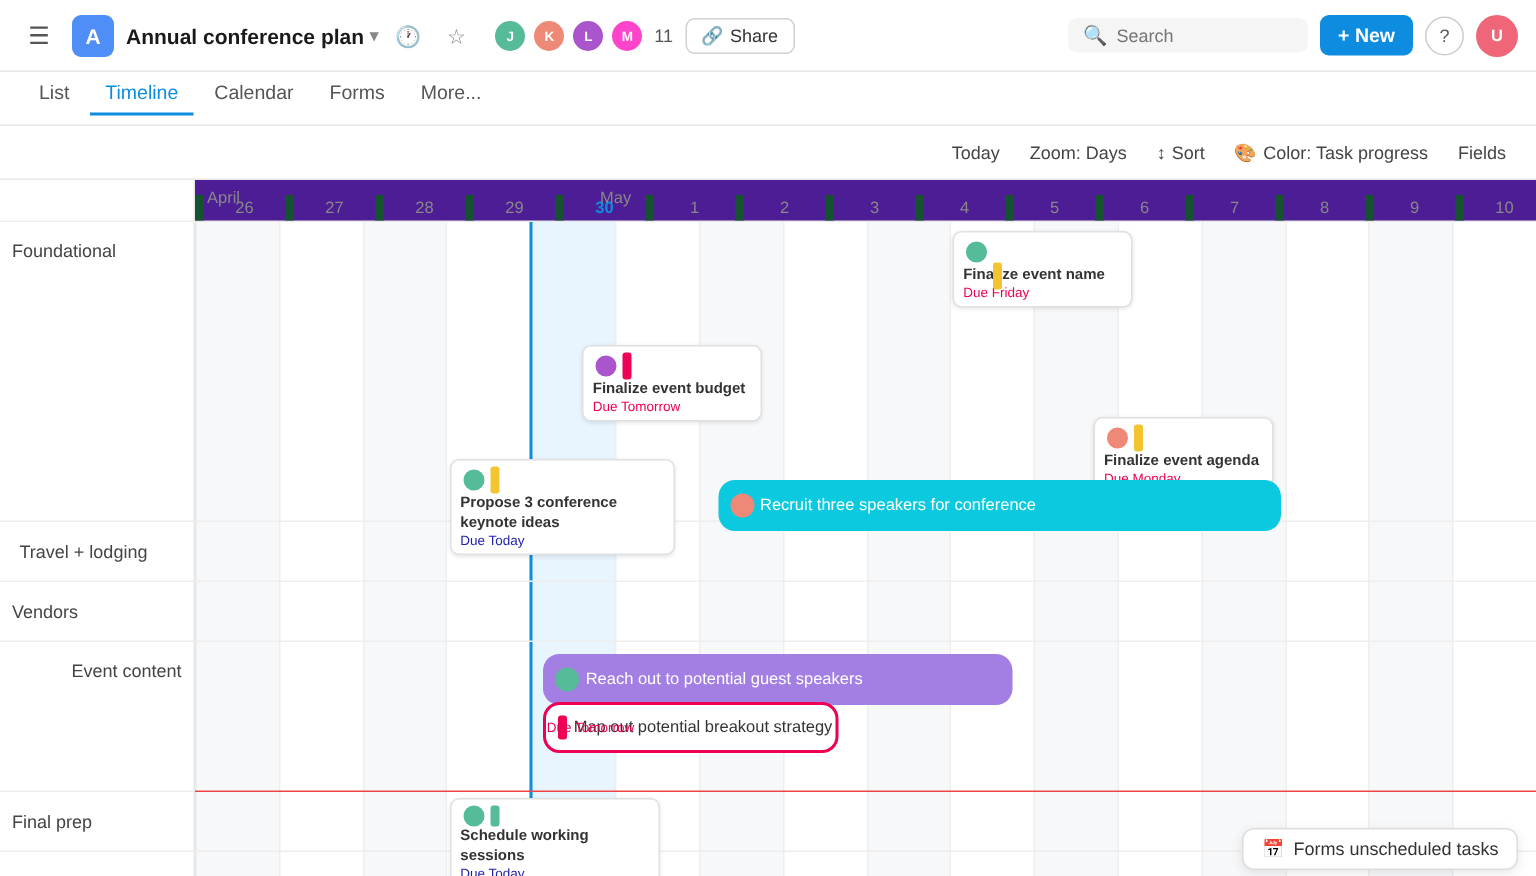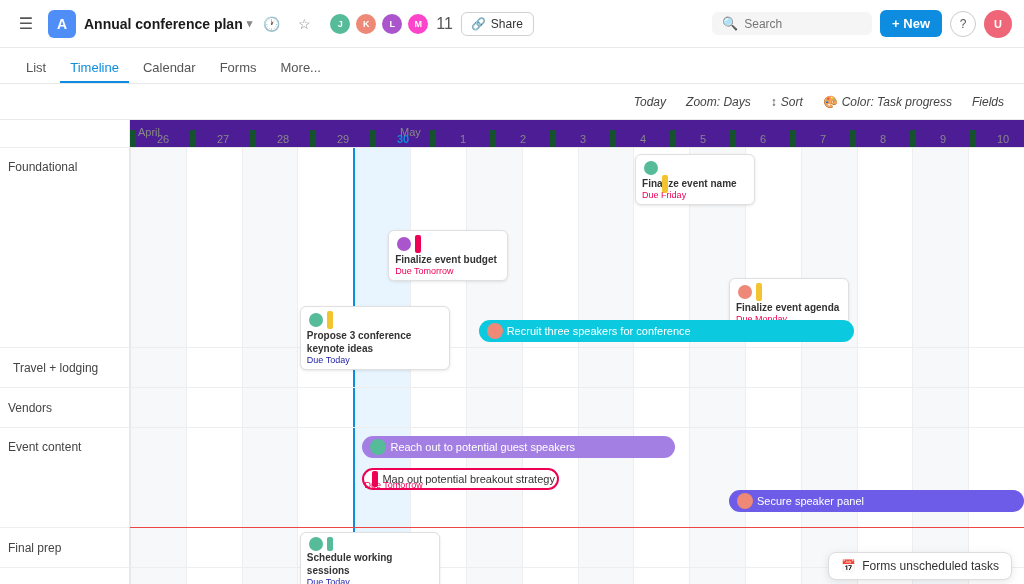--- a/index.html
+++ b/index.html
@@ -7,54 +7,54 @@
 
     
     #topbar { display: flex; align-items: center; height: 48px; padding: 0 12px; border-bottom: 1px solid #e8e8e8; gap: 8px; }
     #menu-icon { width: 28px; height: 28px; display: flex; align-items: center; justify-content: center; cursor: pointer; color: #555; font-size: 16px; }
     #app-icon { width: 28px; height: 28px; background: #4f8ef7; border-radius: 6px; display: flex; align-items: center; justify-content: center; color: #fff; font-size: 14px; font-weight: bold; }
     #project-title { font-weight: 600; font-size: 14px; color: #1a1a1a; display: flex; align-items: center; gap: 4px; }
     #project-title .chevron { color: #888; font-size: 11px; }
     .icon-btn { width: 24px; height: 24px; display: flex; align-items: center; justify-content: center; color: #888; cursor: pointer; font-size: 14px; }
     #avatars { display: flex; align-items: center; gap: 2px; margin-left: 4px; }
     .avatar { width: 24px; height: 24px; border-radius: 50%; border: 2px solid #fff; display: flex; align-items: center; justify-content: center; font-size: 9px; color: #fff; font-weight: bold; }
-    #avatar-count { font-size: 16px; color: #555; margin-left: 4px; }
+    #avatar-count { font-size: 12px; color: #555; margin-left: 4px; }
     #share-btn { padding: 4px 10px; border: 1px solid #d0d0d0; border-radius: 6px; cursor: pointer; font-size: 12px; color: #333; background: #fff; display: flex; align-items: center; gap: 4px; }
     #search-box { margin-left: auto; display: flex; align-items: center; background: #f5f5f5; border-radius: 6px; padding: 4px 10px; gap: 6px; width: 160px; }
     #search-box input { border: none; background: transparent; outline: none; font-size: 12px; width: 100%; color: #333; }
     #new-btn { background: #0d8ce0; color: #fff; border: none; border-radius: 6px; padding: 6px 12px; font-size: 13px; cursor: pointer; display: flex; align-items: center; gap: 4px; font-weight: 600; }
     .help-btn { width: 26px; height: 26px; border-radius: 50%; border: 1px solid #ccc; display: flex; align-items: center; justify-content: center; font-size: 12px; color: #555; cursor: pointer; }
     .user-avatar { width: 28px; height: 28px; border-radius: 50%; background: #e67; display: flex; align-items: center; justify-content: center; color: #fff; font-size: 11px; font-weight: bold; cursor: pointer; }
 
     
-    #navtabs { display: flex; align-items: flex-end; padding: 0 16px; border-bottom: 1px solid #e8e8e8; height: 36px; gap: 4px; }
+    #navtabs { display: flex; align-items: flex-start; padding: 0 16px; border-bottom: 1px solid #e8e8e8; height: 36px; gap: 4px; }
     .nav-tab { padding: 6px 10px; font-size: 13px; color: #555; cursor: pointer; border-bottom: 2px solid transparent; }
     .nav-tab.active { color: #0d8ce0; border-bottom: 2px solid #0d8ce0; font-weight: 500; }
 
     
     #toolbar { display: flex; align-items: center; padding: 0 12px; height: 36px; border-bottom: 1px solid #e8e8e8; gap: 8px; }
-    .tool-btn { padding: 4px 8px; border-radius: 5px; cursor: pointer; font-size: 12px; color: #444; display: flex; align-items: center; gap: 4px; background: transparent; border: none; font-style: italic; }
+    .tool-btn { padding: 4px 8px; border-radius: 5px; cursor: pointer; font-size: 12px; color: #444; display: flex; align-items: center; gap: 4px; background: transparent; border: none; }
     #toolbar-right { margin-left: auto; display: flex; align-items: center; gap: 4px; }
 
     
     #main { display: flex; height: calc(584px - 120px); overflow: hidden; }
 
     
     #sidebar { width: 130px; min-width: 130px; border-right: 1px solid #e8e8e8; overflow: hidden; }
     .section-label { font-size: 12px; color: #444; }
 
     
     #timeline { flex: 1; overflow: hidden; position: relative; }
     #date-header { display: flex; height: 28px; border-bottom: 1px solid #e8e8e8; background: #fff; position: relative; }
     .month-label { position: absolute; font-size: 11px; color: #888; top: 6px; }
     .day-cell { flex: 1; display: flex; align-items: center; justify-content: center; font-size: 11px; color: #888; border-left: 6px solid #14532d; min-width: 60px; }
     .day-cell.today { color: #0d8ce0; font-weight: 600; }
 
     
-    .task-bar { position: absolute; height: 22px; border-radius: 11px; display: flex; align-items: center; padding: 0 8px; font-size: 11px; color: #fff; font-weight: 500; white-space: nowrap; overflow: hidden; cursor: pointer; top: 9px; }
+    .task-bar { position: absolute; height: 34px; border-radius: 11px; display: flex; align-items: center; padding: 0 8px; font-size: 11px; color: #fff; font-weight: 500; white-space: nowrap; overflow: hidden; cursor: pointer; top: 9px; }
     .task-bar .task-avatar { width: 16px; height: 16px; border-radius: 50%; margin-right: 4px; flex-shrink: 0; }
 
     .task-dot { position: absolute; width: 8px; height: 8px; border-radius: 50%; top: 16px; }
 
     
     .task-card { position: absolute; background: #fff; border: 1px solid #e0e0e0; border-radius: 6px; padding: 4px 6px; font-size: 10px; cursor: pointer; width: 120px; top: 4px; box-shadow: 0 1px 3px rgba(0,0,0,0.1); }
     .task-card .card-title { font-weight: 600; color: #333; font-size: 10px; line-height: 1.3; }
     .task-card .card-due { color: #e05; font-size: 9px; }
     .task-card-avatar { width: 14px; height: 14px; border-radius: 50%; float: right; margin-left: 2px; }
     .sidebar-row { border-bottom: 1px solid #eee; display: flex; align-items: center; padding: 0 8px; }
@@ -124,21 +124,21 @@
     <div style="height:28px; border-bottom:1px solid #eee;"></div>
     <div class="sidebar-row" style="height:200px; align-items:flex-start; padding-top:12px;">
       <span class="section-label">Foundational</span>
     </div>
     <div class="sidebar-row" style="height:40px;padding-left:13px;">
       <span class="section-label">Travel + lodging</span>
     </div>
     <div class="sidebar-row" style="height:40px;">
       <span class="section-label">Vendors</span>
     </div>
-    <div class="sidebar-row" style="height:100px; align-items:flex-start; padding-top:12px;">
+    <div class="sidebar-row" style="height:100px; align-items:flex-start; padding-top:12px;justify-content:flex-end;">
       <span class="section-label">Event content</span>
     </div>
     <div class="sidebar-row" style="height:40px;">
       <span class="section-label">Final prep</span>
     </div>
 
   </div>
 
   <div id="timeline" style="position:relative; overflow:hidden;">
 
@@ -240,24 +240,20 @@
           <div class="task-avatar" style="background:#5b9;"></div>
           <span>Reach out to potential guest speakers</span>
         </div>
 
         <div class="task-bar" style="background:#fff; border:2px solid #e05; color:#333; left:calc(26%); width:calc(22%); top:40px;">
           <div style="width:6px; height:16px; border-radius:2px; background:#e05; margin-right:4px; flex-shrink:0;"></div>
           <span>Map out potential breakout strategy top...</span>
         </div>
         <div style="position:absolute; left:calc(26% + 2px); top:52px; font-size:9px; color:#e05;">Due Tomorrow</div>
 
-        <div class="task-bar" style="background:#6c5ce7; left:calc(67%); width:calc(33%); top:62px;">
-          <div class="task-avatar" style="background:#e87;"></div>
-          <span>Secure speaker panel</span>
-        </div>
       </div>
 
       <div id="section-logistics" style="position:relative; height:40px; border-bottom:1px solid #eee; z-index:1;">
 
         <div class="task-card" style="left:calc(19%); top:4px; width:140px;">
           <div style="display:flex; align-items:center; gap:4px;">
             <div class="task-card-avatar" style="background:#5b9; float:none;"></div>
             <div style="width:6px; height:14px; border-radius:2px; background:#5b9; display:inline-block;"></div>
           </div>
           <div class="card-title">Schedule working sessions</div>

